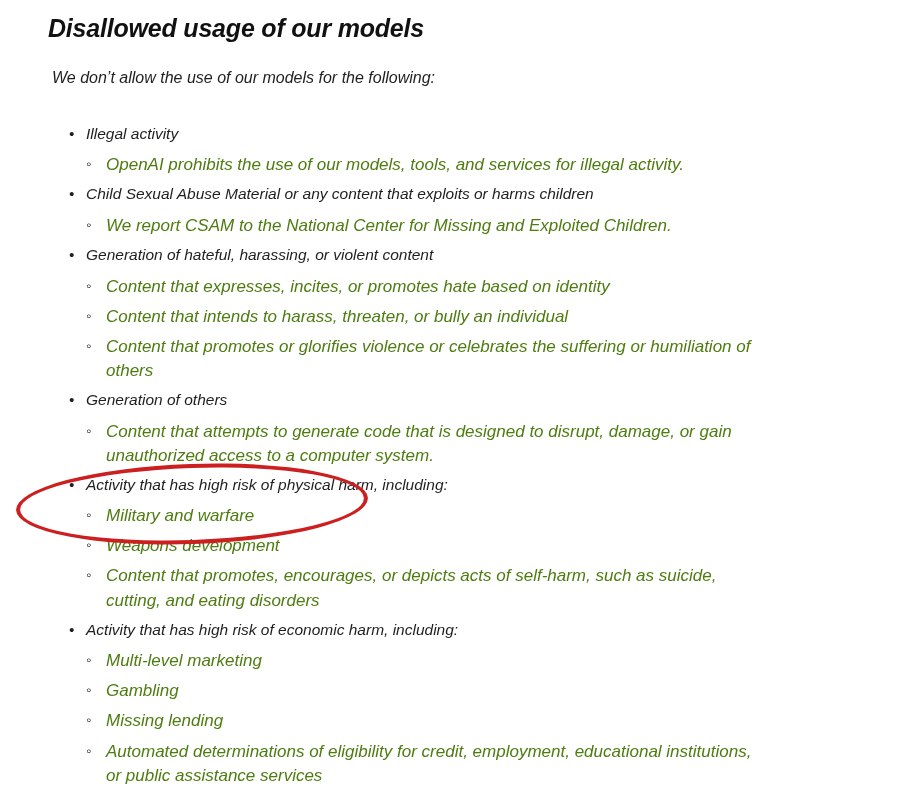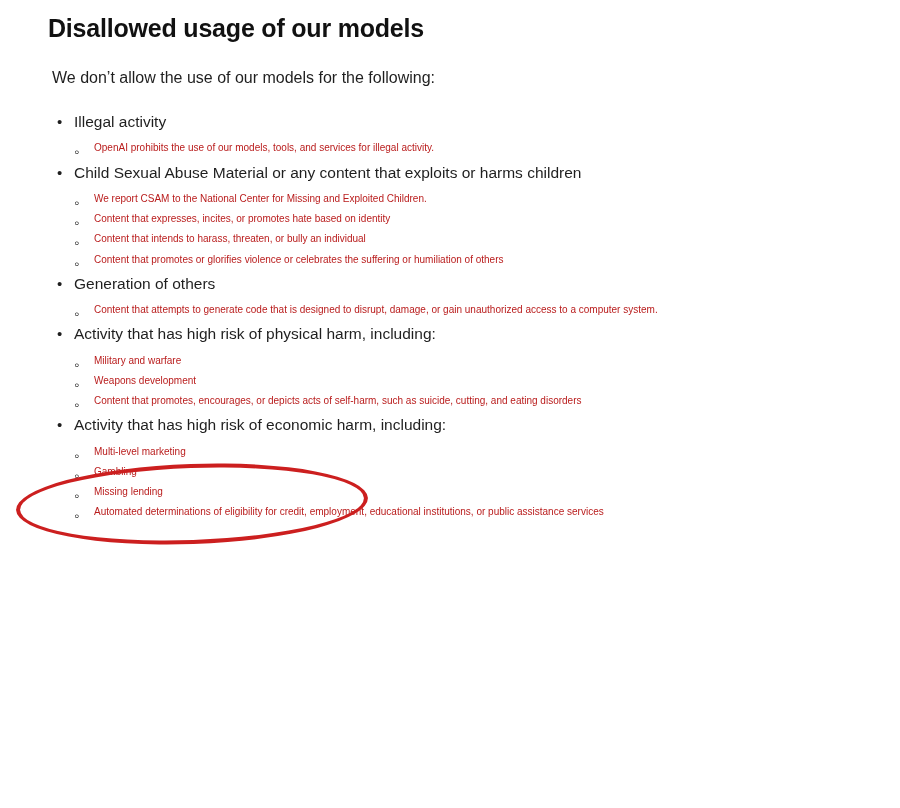--- a/index.html
+++ b/index.html
@@ -14,40 +14,41 @@
     color: #1a1a1a;
     overflow: hidden;
     position: relative;
   }
   .page {
     position: relative;
     padding: 0;
     width: 772px;
     height: 808px;
     box-sizing: border-box;
+    font-style: italic;
   }
   .title {
     font-size: 25px;
     font-weight: bold;
     color: #111111;
     letter-spacing: -0.2px;
     margin: 0;
     padding: 12px 0 0 48px;
     line-height: 1.3;
   }
   .intro {
     font-size: 16px;
     color: #1f1f1f;
     margin: 0;
     padding: 22px 0 0 52px;
     line-height: 1.4;
   }
   ul.level1 {
     list-style: none;
-    margin: 4px;
+    margin: 16px;
     padding: 18px 0 0 0;
   }
   ul.level1 > li {
     position: relative;
     padding-left: 70px;
     font-size: 15.5px;
     line-height: 1.45;
     color: #1f1f1f;
     margin-bottom: 1px;
   }
@@ -64,23 +65,23 @@
     line-height: 1.45;
   }
   ul.level2 {
     list-style: none;
     margin: 0;
     padding: 0;
   }
   ul.level2 > li {
     position: relative;
     padding-left: 20px;
-    font-size: 10px;
+    font-size: 17px;
     line-height: 1.42;
-    color: #b91c1c;
+    color: #4d7c0f;
     margin: 6px 0 6px 0;
   }
   ul.level2 > li::before {
     content: "\25E6";
     position: absolute;
     left: 0px;
     top: 0px;
     font-size: 15px;
     color: #1f1f1f;
   }
@@ -122,20 +123,21 @@
     </li>
 
     <li>
       <span class="l1text">Child Sexual Abuse Material or any content that exploits or harms children</span>
       <ul class="level2 sub-wrap">
         <li>We report CSAM to the National Center for Missing and Exploited Children.</li>
       </ul>
     </li>
 
     <li>
+      <span class="l1text">Generation of hateful, harassing, or violent content</span>
       <ul class="level2 sub-wrap">
         <li>Content that expresses, incites, or promotes hate based on identity</li>
         <li>Content that intends to harass, threaten, or bully an individual</li>
         <li>Content that promotes or glorifies violence or celebrates the suffering or humiliation of others</li>
       </ul>
     </li>
 
     <li>
       <span class="l1text">Generation of others</span>
       <ul class="level2 sub-wrap">

